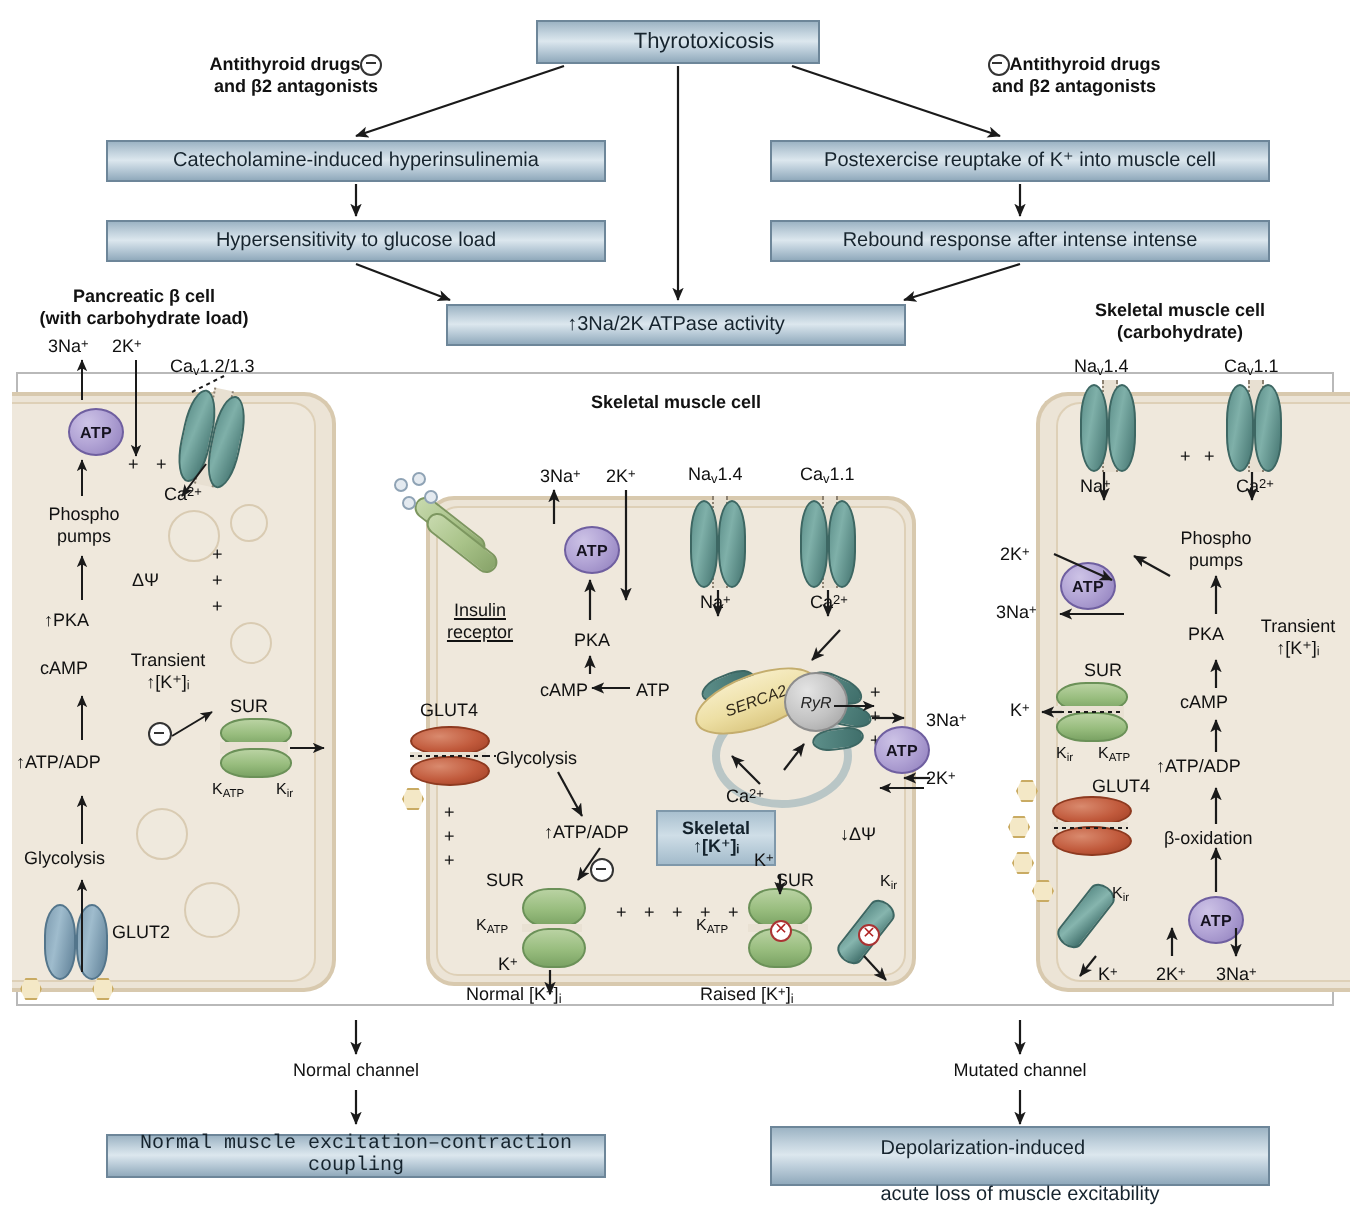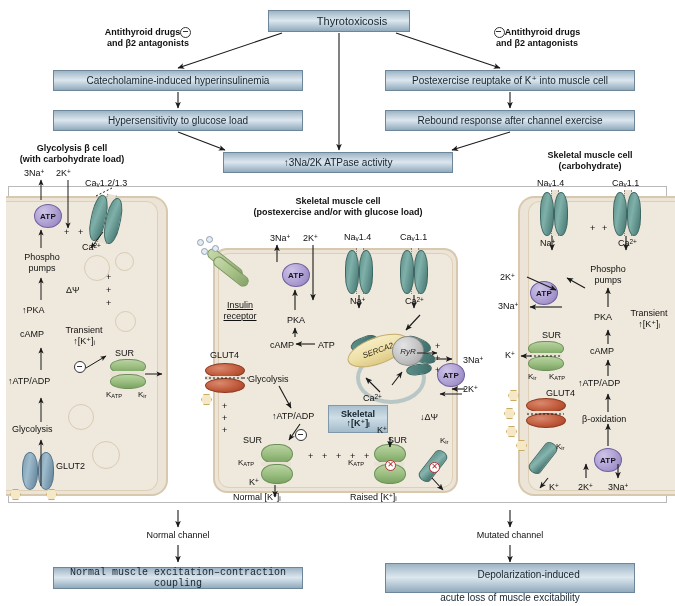--- a/index.html
+++ b/index.html
@@ -122,21 +122,21 @@
 
 <div class="fbox" style="left:53px;top:110px;width:250px;height:21px;font-size:10px;">
   <span>Hypersensitivity to glucose load</span>
 </div>
 
 <div class="fbox" style="left:385px;top:70px;width:250px;height:21px;font-size:10px;">
   <span>Postexercise reuptake of K⁺ into muscle cell</span>
 </div>
 
 <div class="fbox" style="left:385px;top:110px;width:250px;height:21px;font-size:10px;">
-  <span>Rebound response after channel exercise</span>
+  <span>Rebound response after intense intense</span>
 </div>
 
 <div class="fbox" style="left:223px;top:152px;width:230px;height:21px;font-size:10px;">
   <span>↑3Na/2K ATPase activity</span>
 </div>
 
 <svg width="675" height="606">
   <defs>
     <marker id="ah" markerWidth="7" markerHeight="7" refX="5.6" refY="2.6" orient="auto">
       <path d="M0,0 L6,2.6 L0,5.2 L1.5,2.6 z" fill="#1a1a1a"></path>
@@ -151,27 +151,26 @@
     <path d="M178,132 L225,150"></path>
     <path d="M510,132 L452,150"></path>
     <path d="M178,510 L178,527"></path>
     <path d="M178,545 L178,562"></path>
     <path d="M510,510 L510,527"></path>
     <path d="M510,545 L510,562"></path>
   </g>
 </svg>
 
 <div class="lblc bold" style="left:4px;top:143px;width:136px;font-size:9px;">
-  <span>Glycolysis β cell</span><br>
+  <span>Pancreatic β cell</span><br>
   <span>(with carbohydrate load)</span>
 </div>
 
 <div class="lblc bold" style="left:222px;top:196px;width:232px;font-size:9px;">
   <span>Skeletal muscle cell</span><br>
-  <span>(postexercise and/or with glucose load)</span>
 </div>
 
 <div class="lblc bold" style="left:520px;top:150px;width:140px;font-size:9px;">
   <span>Skeletal muscle cell</span><br>
   <span>(carbohydrate)</span>
 </div>
 
 <div class="panelframe" style="left:8px;top:186px;width:659px;height:317px;"></div>
 
 <div class="cell" style="left:6px;top:196px;width:162px;height:300px;border-radius:0 16px 16px 0;border-left:none;"></div>
@@ -496,17 +495,17 @@
 </svg>
 
 <div class="lblc" style="left:118px;top:530px;width:120px;font-size:9px;">Normal channel</div>
 <div class="lblc" style="left:450px;top:530px;width:120px;font-size:9px;">Mutated channel</div>
 
 <div class="fbox" style="left:53px;top:567px;width:250px;height:22px;font-size:10px;font-family:Liberation Mono, monospace;">
   <span>Normal muscle excitation–contraction coupling</span>
 </div>
 
 <div class="fbox" style="left:385px;top:563px;width:250px;height:30px;font-size:10px;">
-  <span style="text-align:right;margin-top:16px;">
+  <span style="text-align:left;margin-top:16px;">
     <span>Depolarization-induced</span><br>
     <span>acute loss of muscle excitability</span>
   </span>
 </div>
 
 </body></html>

